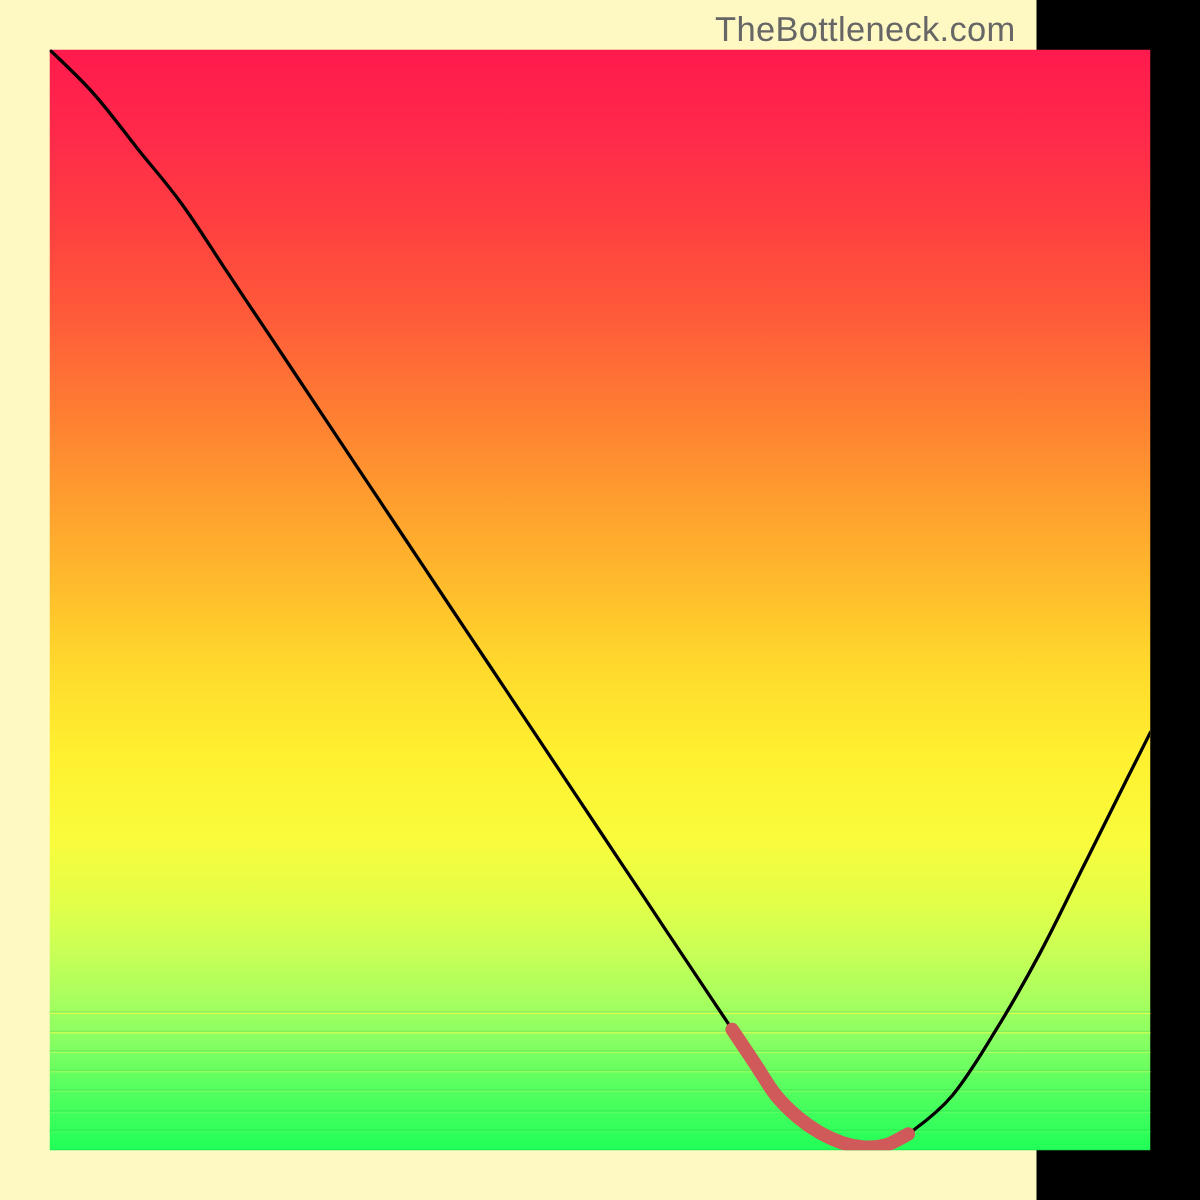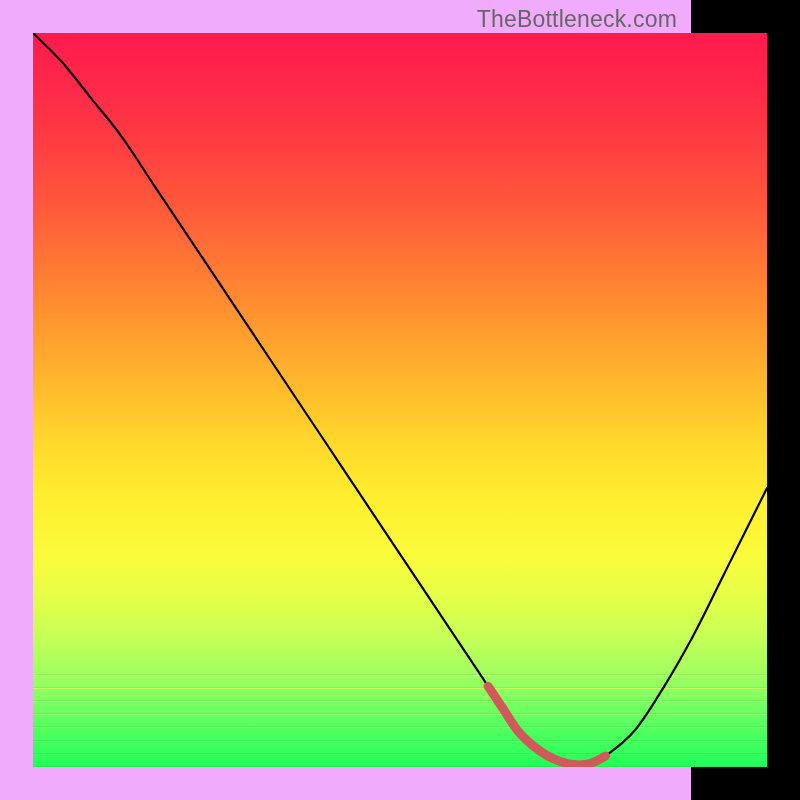--- a/index.html
+++ b/index.html
@@ -1,21 +1,21 @@
 <!DOCTYPE html>
 <html><head>
 <meta charset="utf-8">
 <style>
   * { margin: 0; padding: 0; box-sizing: border-box; }
   html, body { width: 800px; height: 800px; overflow: hidden; background: #000; }
   .frame {
     position: relative;
     width: 691px;
     height: 800px;
-    background: #f0abfc;
+    background: #fef9c3;
   }
   .watermark {
     position: absolute;
     top: 6px;
     right: 14px;
     font-family: Arial, Helvetica, sans-serif;
     font-size: 23px;
     font-weight: 500;
     color: #666;
     letter-spacing: 0.2px;

